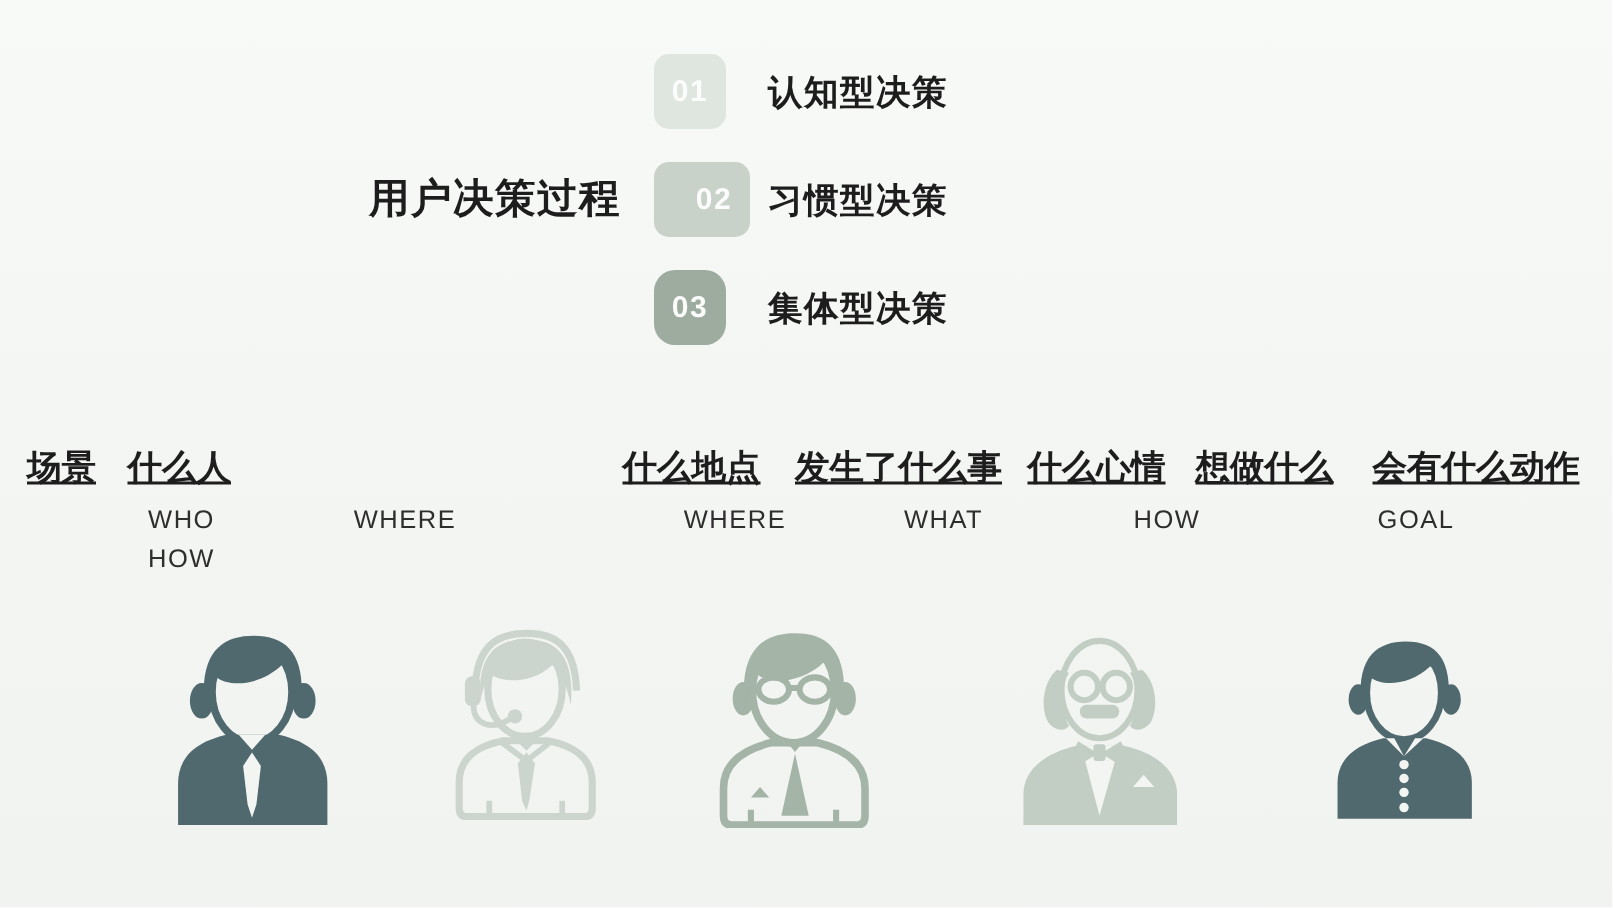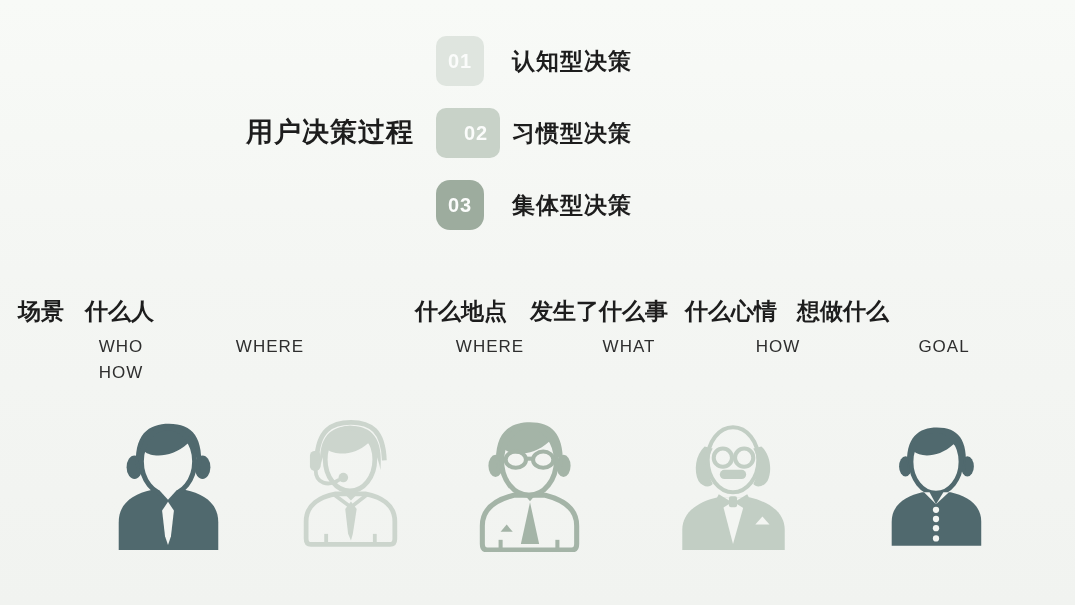--- a/index.html
+++ b/index.html
@@ -22,21 +22,21 @@
   .badge.b3 { top:180px;border-radius:14px; }
   .step-label {
     position:absolute; left:512px; font-size:23px; font-weight:800;
     color:#1d1d1d; letter-spacing:1px; line-height:28px;
   }
   .step-label.s1 { top:47px; }
   .step-label.s2 { top:119px; }
   .step-label.s3 { top:191px; }
   .zh {
     position:absolute; top:298px; font-size:23px; font-weight:800;
-    color:#1d1d1d; white-space:nowrap; line-height:26px;
+    color:#1d1d1d; white-space:nowrap; line-height:26px;text-decoration:underline;
   }
   .en {
     position:absolute; top:337px; transform:translateX(-50%);
     font-size:17px; font-weight:500; color:#2e2e2e; letter-spacing:1px;
     white-space:nowrap;
   }
   .en.row2 { top:363px; }
   .avatar { position:absolute; }
   .avatar svg { display:block; width:100%; height:100%; }
   .watermark {
@@ -60,20 +60,21 @@
   <div class="step-label s1">认知型决策</div>
   <div class="step-label s3">集体型决策</div>
   <div class="step-label s2">习惯型决策</div>
 
   <div class="zh" style="left:18px">场景</div>
   <div class="zh" style="left:85px">什么人</div>
   <div class="zh" style="left:415px">什么地点</div>
   <div class="zh" style="left:530px">发生了什么事</div>
   <div class="zh" style="left:685px">什么心情</div>
   <div class="zh" style="left:797px">想做什么</div>
+  <div class="zh" style="left:915px">会有什么动作</div>
 
   <div class="en" style="left:121px">WHO</div>
   <div class="en row2" style="left:121px">HOW</div>
   <div class="en" style="left:270px">WHERE</div>
   <div class="en" style="left:490px">WHERE</div>
   <div class="en" style="left:629px">WHAT</div>
   <div class="en" style="left:778px">HOW</div>
   <div class="en" style="left:944px">GOAL</div>
 
   <div class="avatar" style="left:103px;top:414px;width:130px;height:138px">

